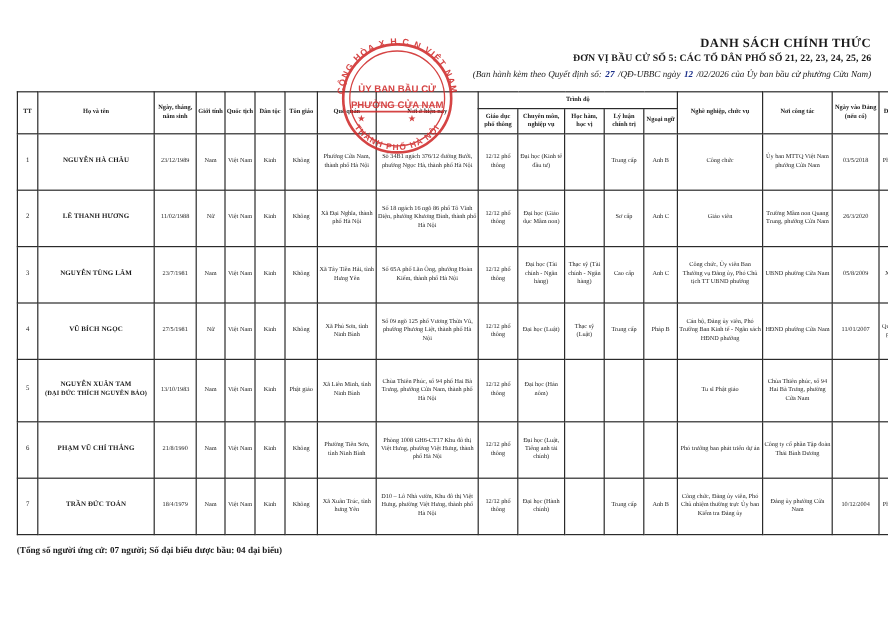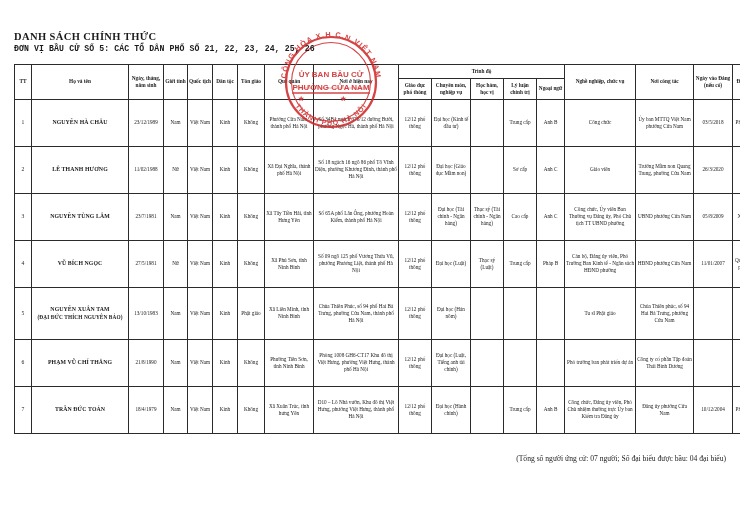--- a/index.html
+++ b/index.html
@@ -19,21 +19,21 @@
   .page {
     position: relative;
     width: 740px;
     height: 524px;
     box-sizing: border-box;
     padding: 30px 14px 10px 14px;
   }
 
   
   .doc-header {
-    text-align: left;
+    text-align: right;
     position: relative;
     z-index: 3;
   }
   .title-main {
     font-size: 10.5px;
     font-weight: bold;
     letter-spacing: 0.4px;
     line-height: 1.25;
     margin: 0 0 1px 0;
   }
@@ -43,21 +43,20 @@
     letter-spacing: 0.2px;
     line-height: 1.3;
     margin: 0 0 1px 0;
   }
   .title-unit {
     font-size: 8.2px;
     font-weight: bold;
     letter-spacing: 0.1px;
     line-height: 1.3;
     margin: 0 0 2px 0;
-    font-family: Liberation Mono, monospace;
   }
   .title-decision {
     font-size: 7.6px;
     font-style: italic;
     line-height: 1.3;
     margin: 0;
   }
   .title-decision .num {
     font-weight: bold;
     font-style: italic;
@@ -138,24 +137,24 @@
   col.c-acad    { width: 33px; }
   col.c-pol     { width: 33px; }
   col.c-lang    { width: 28px; }
   col.c-job     { width: 71px; }
   col.c-work    { width: 58px; }
   col.c-party   { width: 39px; }
   col.c-hdnd    { width: 63px; }
 
   
   .doc-footer {
-    margin-top: 20px;
-    text-align: right;
+    margin-top: 8px;
+    text-align: left;
     font-size: 7.6px;
-    font-weight: normal;
+    font-weight: bold;
   }
 </style>
 </head>
 <body>
 
 <div class="page">
 
   <div class="seal">
     <svg viewBox="0 0 118 100" width="118" height="100" xmlns="http://www.w3.org/2000/svg">
       <defs>
@@ -179,20 +178,27 @@
       <g fill="#d02b2b">
         <polygon points="25,66 26.2,69.4 29.8,69.4 26.9,71.6 28,75 25,72.9 22,75 23.1,71.6 20.2,69.4 23.8,69.4" transform="scale(0.62) translate(22,40)"></polygon>
         <polygon points="93,66 94.2,69.4 97.8,69.4 94.9,71.6 96,75 93,72.9 90,75 91.1,71.6 88.2,69.4 91.8,69.4" transform="scale(0.62) translate(22,40)"></polygon>
       </g>
     </svg>
   </div>
 
   <div class="doc-header">
     <div class="title-main">DANH SÁCH CHÍNH THỨC</div>
     <div class="title-unit">ĐƠN VỊ BẦU CỬ SỐ 5: CÁC TỔ DÂN PHỐ SỐ 21, 22, 23, 24, 25, 26</div>
+    <div class="title-decision">
+      <span>(Ban hành kèm theo Quyết định số:</span>
+      <span class="num">27</span>
+      <span>/QĐ-UBBC ngày</span>
+      <span class="num">12</span>
+      <span>/02/2026 của Ủy ban bầu cử phường Cửa Nam)</span>
+    </div>
   </div>
 
   <div class="table-wrap">
     <table class="candidates">
       <colgroup>
         <col class="c-tt">
           <col class="c-name">
           <col class="c-dob">
           <col class="c-sex">
         <col class="c-nat">

